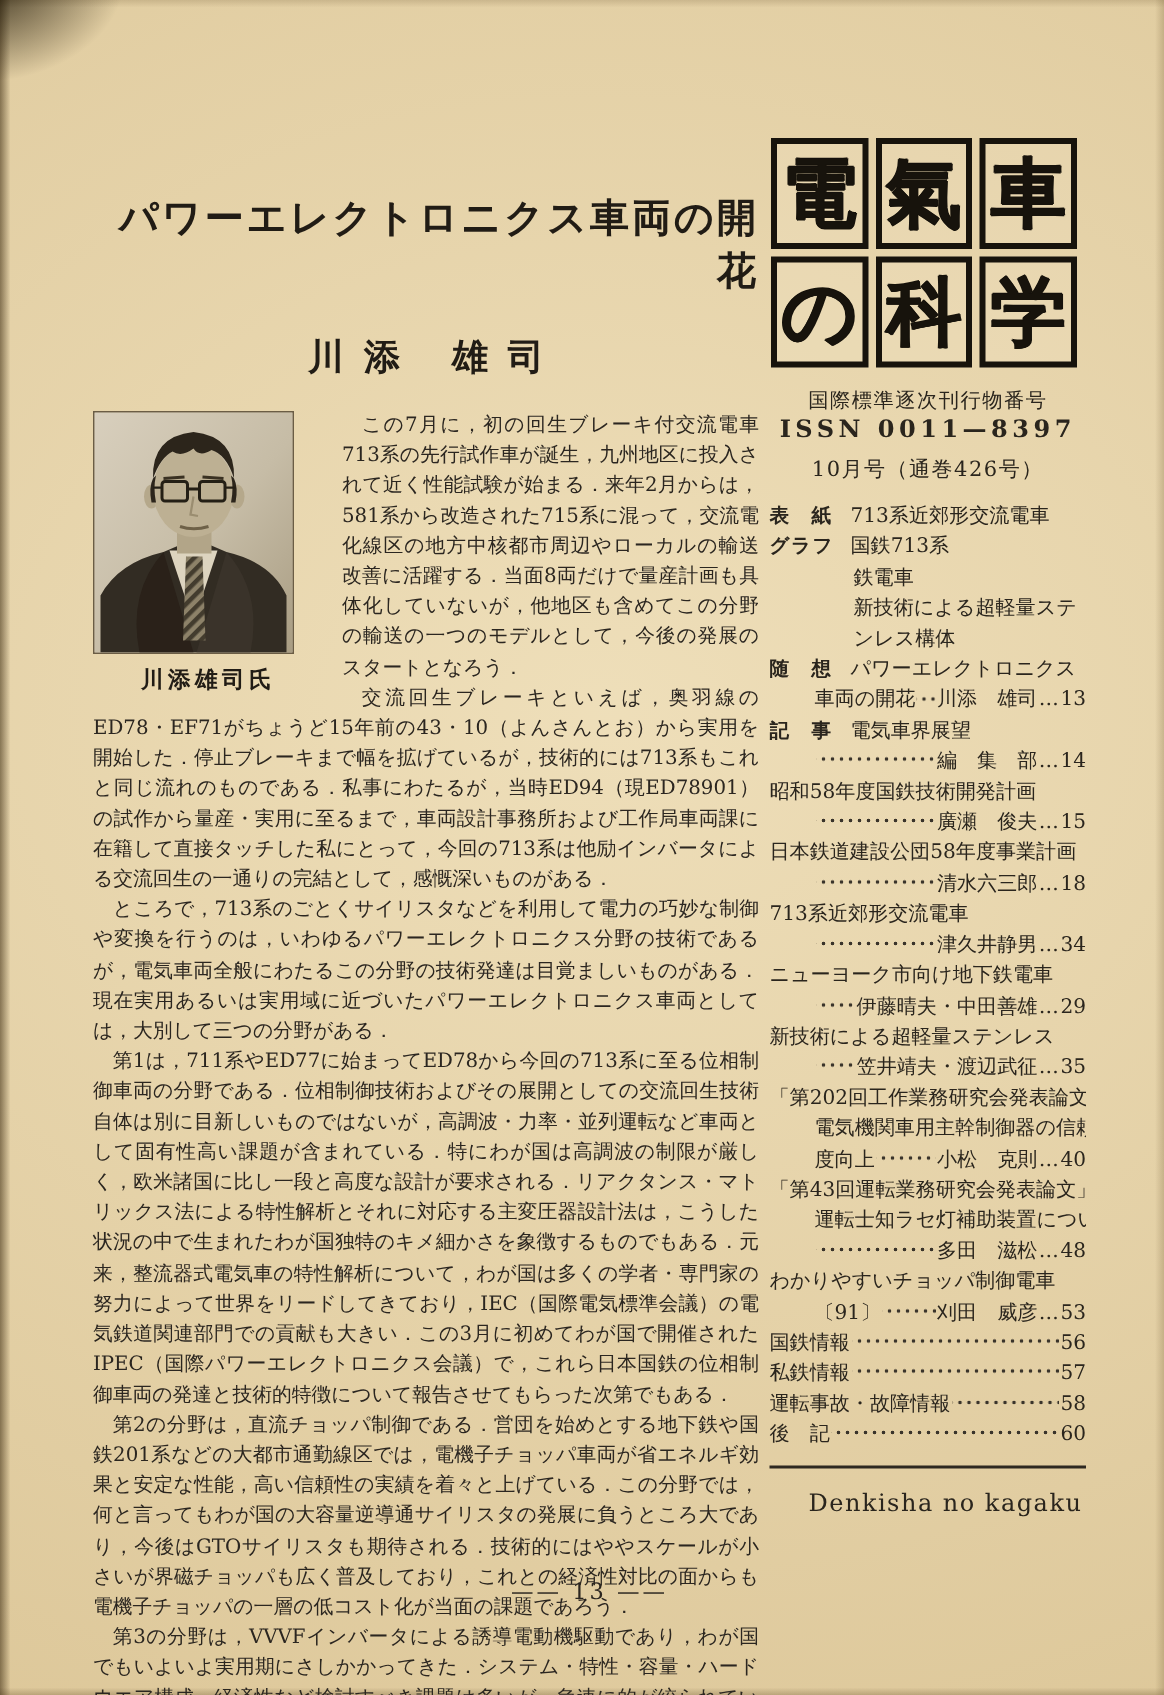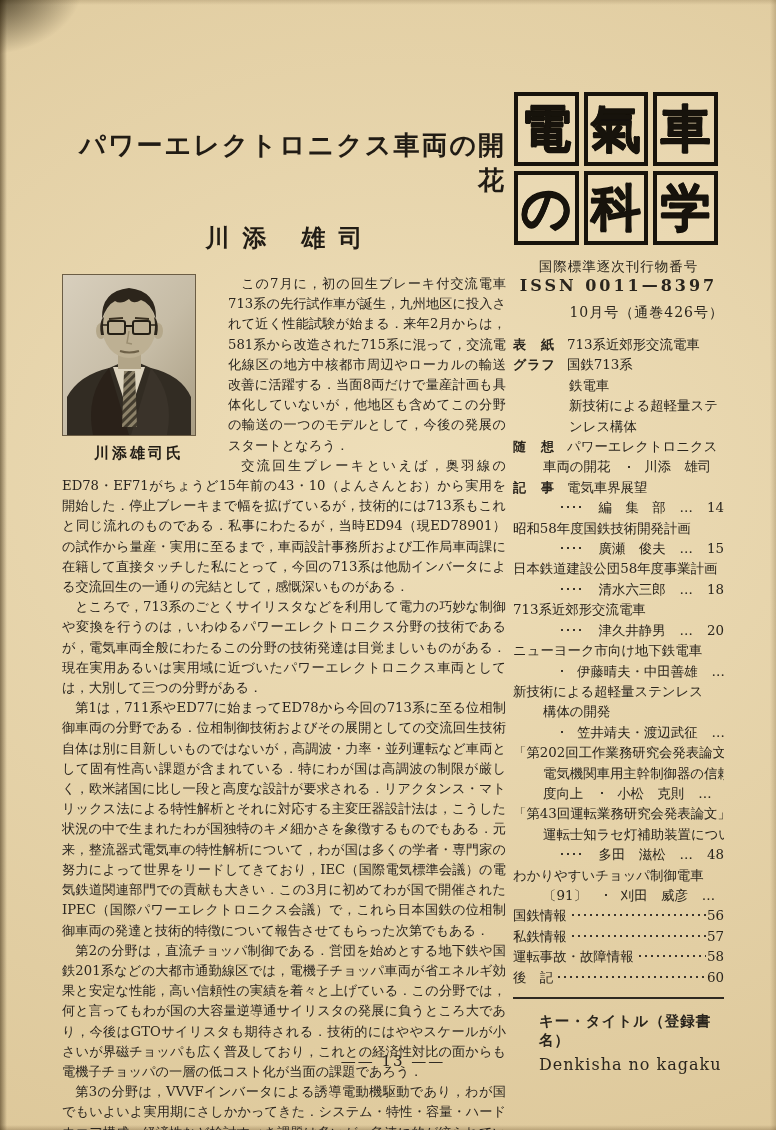--- a/index.html
+++ b/index.html
@@ -51,25 +51,25 @@
     height:66px;border:4px solid #17130c;
     display:flex;align-items:center;justify-content:center;
     font-size:50px;font-weight:900;color:#17130c;
     background:rgba(252,246,228,0.12);
     text-shadow:0.6px 0 0 currentColor,-0.6px 0 0 currentColor,0 0.6px 0 currentColor,0 -0.6px 0 currentColor;
     overflow:hidden;
   }
   .issn-block{text-align:center;margin-top:13px;}
   .issn-label{font-size:13.5px;letter-spacing:1px;}
   .issn-number{font-size:16px;letter-spacing:3px;margin-top:0;font-weight:600;}
-  .issue-line{font-size:14px;letter-spacing:1px;margin-top:9px;text-align:right;}
+  .issue-line{font-size:14px;letter-spacing:1px;margin-top:9px;}
   .toc{margin-top:13px;font-size:13.4px;line-height:20.4px;}
   .toc-row{display:flex;align-items:baseline;white-space:nowrap;overflow:hidden;}
   .toc-label{font-weight:bold;flex:none;width:54px;letter-spacing:1px;font-family:"DejaVu Sans","Liberation Sans",sans-serif;font-size:13px;}
-  .toc-row.ind1{padding-left:30px;gap:13px;}
+  .toc-row.ind1{padding-left:30px;}
   .toc-row.ind2{padding-left:56px;}
   .toc-text{flex:none;}
   .leader{
     flex:1 1 auto;min-width:6px;height:0.9em;margin:0 1px;
     background-image:radial-gradient(circle, #3a342b 1.05px, transparent 1.4px);
     background-size:6px 6px;background-repeat:repeat-x;background-position:2px 68%;
   }
   .toc-author,.toc-page{flex:none;}
   .toc-sep{flex:none;padding:0 1px;}
   .toc-foot-rule{border:none;border-top:2px solid #2e2921;margin:9px 0 13px;width:100%;}
@@ -226,39 +226,36 @@
           <span class="toc-page">18</span>
         </div>
         <div class="toc-row">
           <span class="toc-text">713系近郊形交流電車</span>
         </div>
         <div class="toc-row ind1">
           <span class="toc-text"></span>
           <span class="leader"></span>
           <span class="toc-author">津久井静男</span>
           <span class="toc-sep">…</span>
-          <span class="toc-page">20</span>
+          <span class="toc-page">34</span>
         </div>
         <div class="toc-row">
           <span class="toc-text">ニューヨーク市向け地下鉄電車</span>
         </div>
         <div class="toc-row ind1">
           <span class="toc-text"></span>
           <span class="leader"></span>
           <span class="toc-author">伊藤晴夫・中田善雄</span>
           <span class="toc-sep">…</span>
           <span class="toc-page">29</span>
         </div>
         <div class="toc-row">
           <span class="toc-text">新技術による超軽量ステンレス</span>
         </div>
         <div class="toc-row ind1">
-          <span class="toc-text">構体の開発</span>
-        </div>
-        <div class="toc-row ind1">
           <span class="toc-text"></span>
           <span class="leader"></span>
           <span class="toc-author">笠井靖夫・渡辺武征</span>
           <span class="toc-sep">…</span>
           <span class="toc-page">35</span>
         </div>
         <div class="toc-row">
           <span class="toc-text">「第202回工作業務研究会発表論文」</span>
         </div>
         <div class="toc-row ind1">
@@ -310,18 +307,17 @@
           <span class="toc-page">58</span>
         </div>
         <div class="toc-row">
           <span class="toc-text">後　記</span>
           <span class="leader"></span>
           <span class="toc-page">60</span>
         </div>
       </div>
 
     <hr class="toc-foot-rule">
-    <div class="key-title">キー・タイトル（登録書名）</div>
     <div class="key-roman">Denkisha no kagaku</div>
   </div>
 
   <div class="pagefoot">—— 13 ——</div>
 </div>
 
 </body></html>

